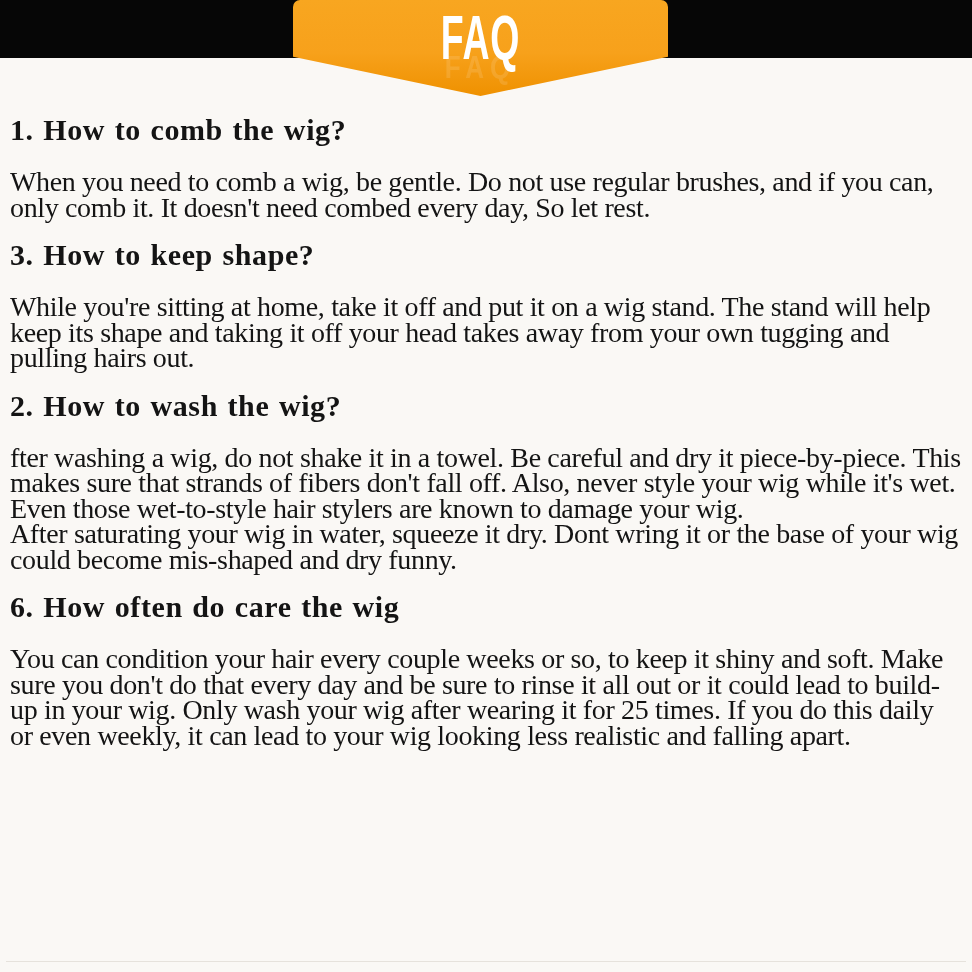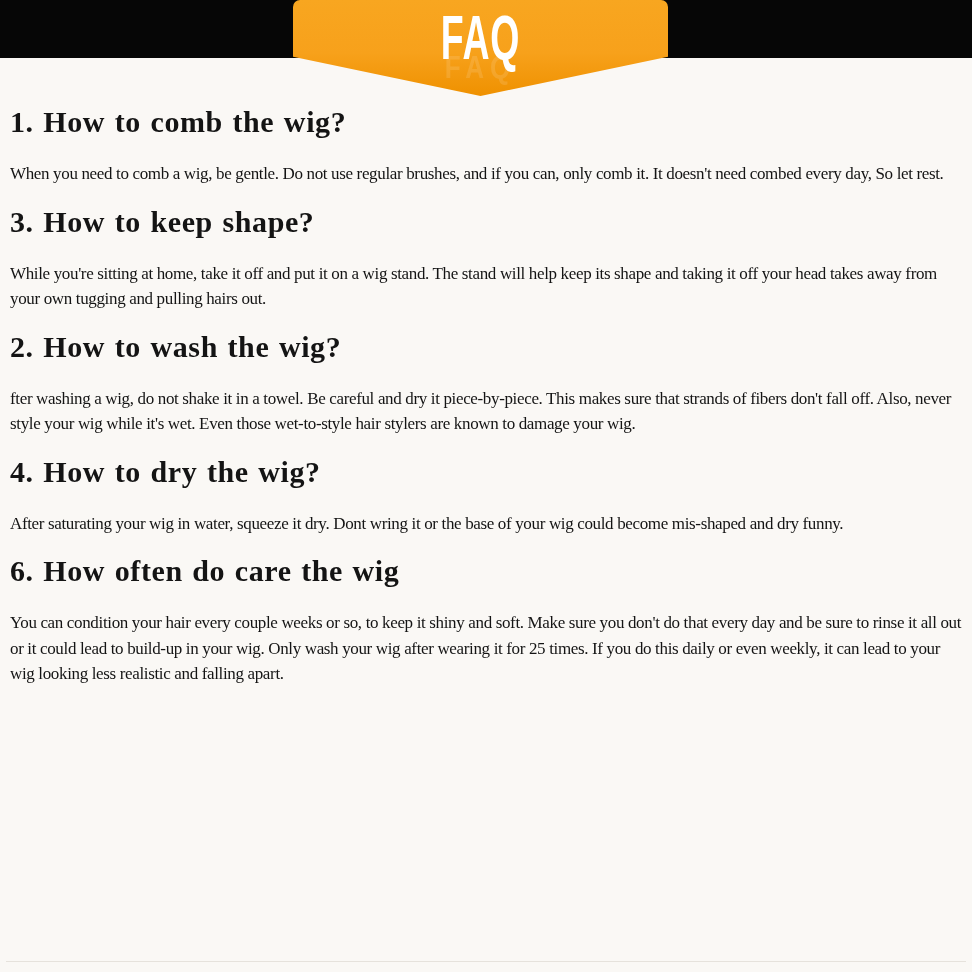--- a/index.html
+++ b/index.html
@@ -63,24 +63,24 @@
   }
   .faq-item{margin:0;padding:0;}
   .faq-question{
     margin:17px 0 21px 0;
     font-size:30px;
     line-height:36px;
     font-weight:bold;
     letter-spacing:0.6px;
     word-spacing:1.5px;
   }
-  .faq-item:first-child .faq-question{margin-top:0;}
+  .faq-item:first-child .faq-question{margin-top:8px;}
   .faq-answer{
     margin:0;
-    font-size:17px;
+    font-size:28px;
     line-height:25.5px;
     letter-spacing:-0.35px;
   }
   .bottom-rule{
     position:absolute;
     left:6px;right:6px;top:961px;
     height:1px;
     background:var(--rule-color);
   }
 </style>
@@ -105,21 +105,20 @@
     <h2 class="faq-question">3. How to keep shape?</h2>
     <p class="faq-answer">While you're sitting at home, take it off and put it on a wig stand. The stand will help keep its shape and taking it off your head takes away from your own tugging and pulling hairs out.</p>
   </section>
 
   <section class="faq-item">
     <h2 class="faq-question">2. How to wash the wig?</h2>
     <p class="faq-answer">fter washing a wig, do not shake it in a towel. Be careful and dry it piece-by-piece. This makes sure that strands of fibers don't fall off. Also, never style your wig while it's wet. Even those wet-to-style hair stylers are known to damage your wig.</p>
   </section>
 
   <section class="faq-item">
-    <h2 class="faq-question">4. How to dry the wig?</h2>
     <p class="faq-answer">After saturating your wig in water, squeeze it dry. Dont wring it or the base of your wig could become mis-shaped and dry funny.</p>
   </section>
 
   <section class="faq-item">
   </section>
 
   <section class="faq-item">
     <h2 class="faq-question">6. How often do care the wig</h2>
     <p class="faq-answer">You can condition your hair every couple weeks or so, to keep it shiny and soft. Make sure you don't do that every day and be sure to rinse it all out or it could lead to build-up in your wig. Only wash your wig after wearing it for 25 times. If you do this daily or even weekly, it can lead to your wig looking less realistic and falling apart.</p>
   </section>

